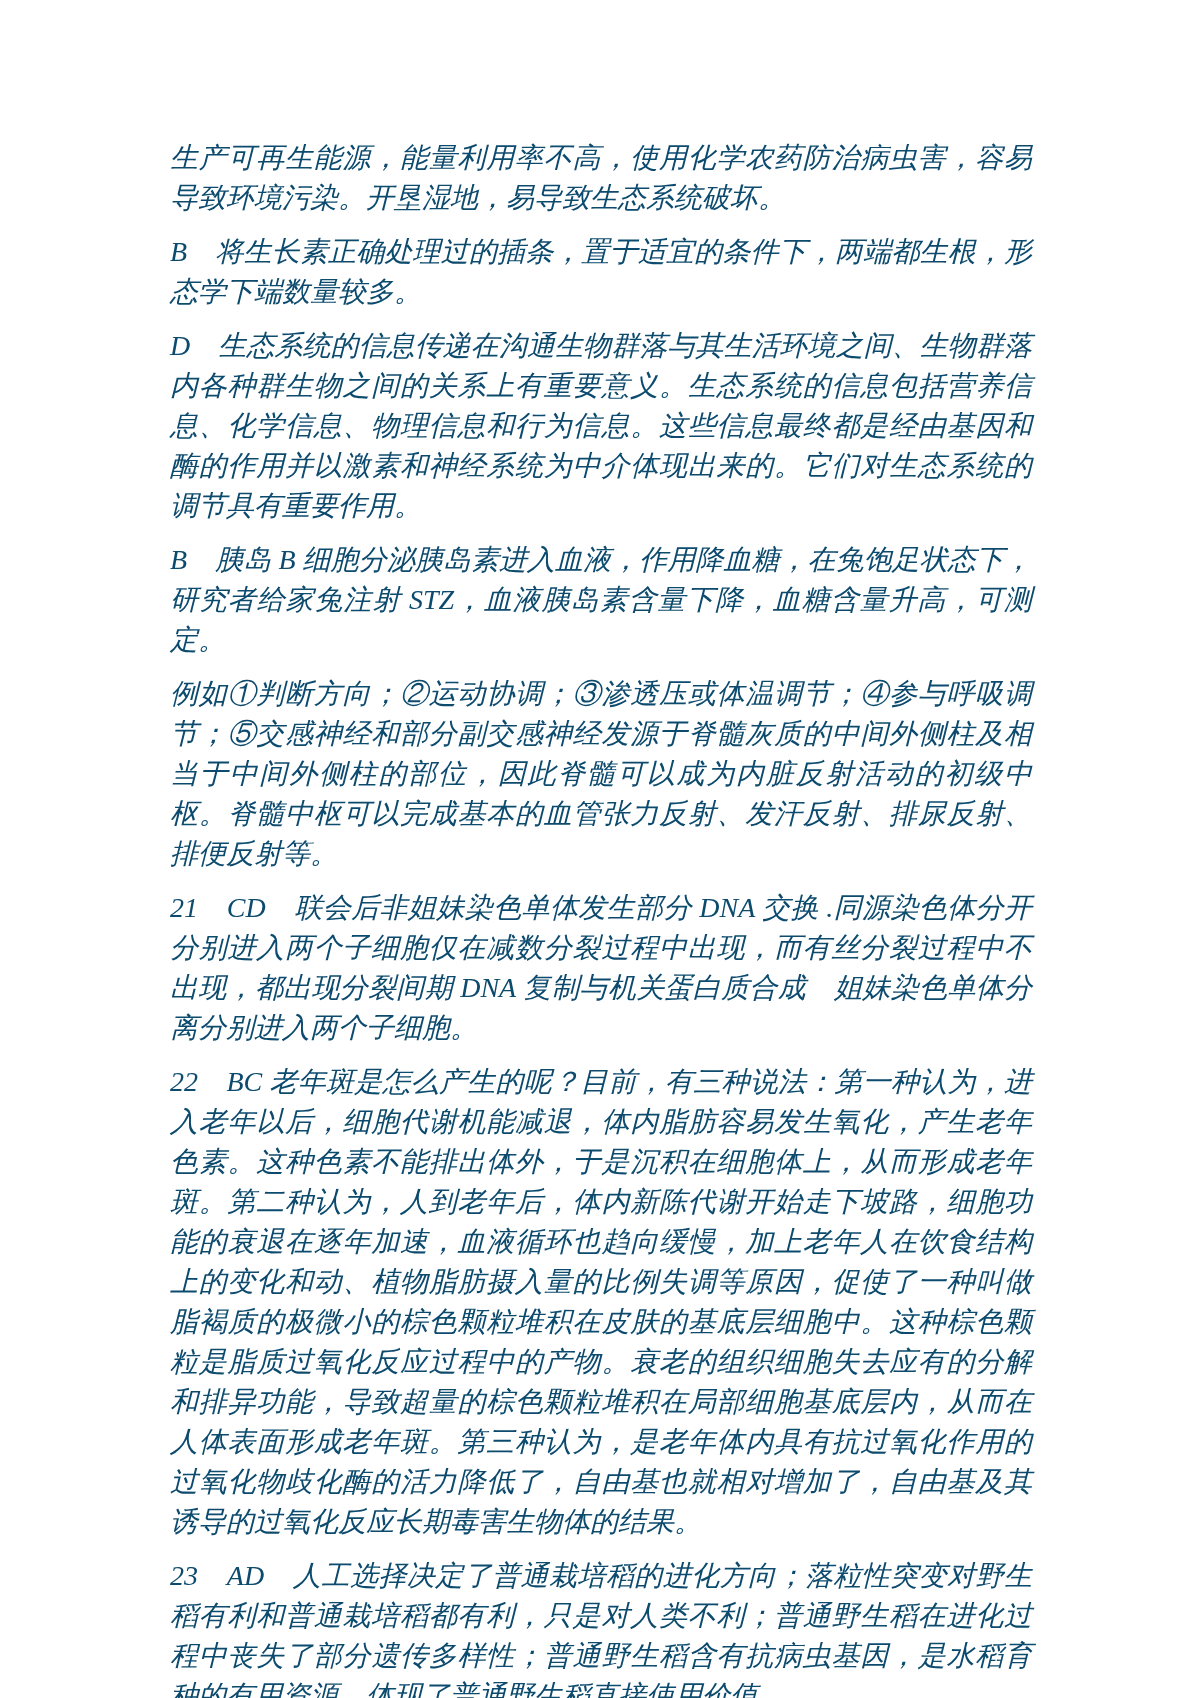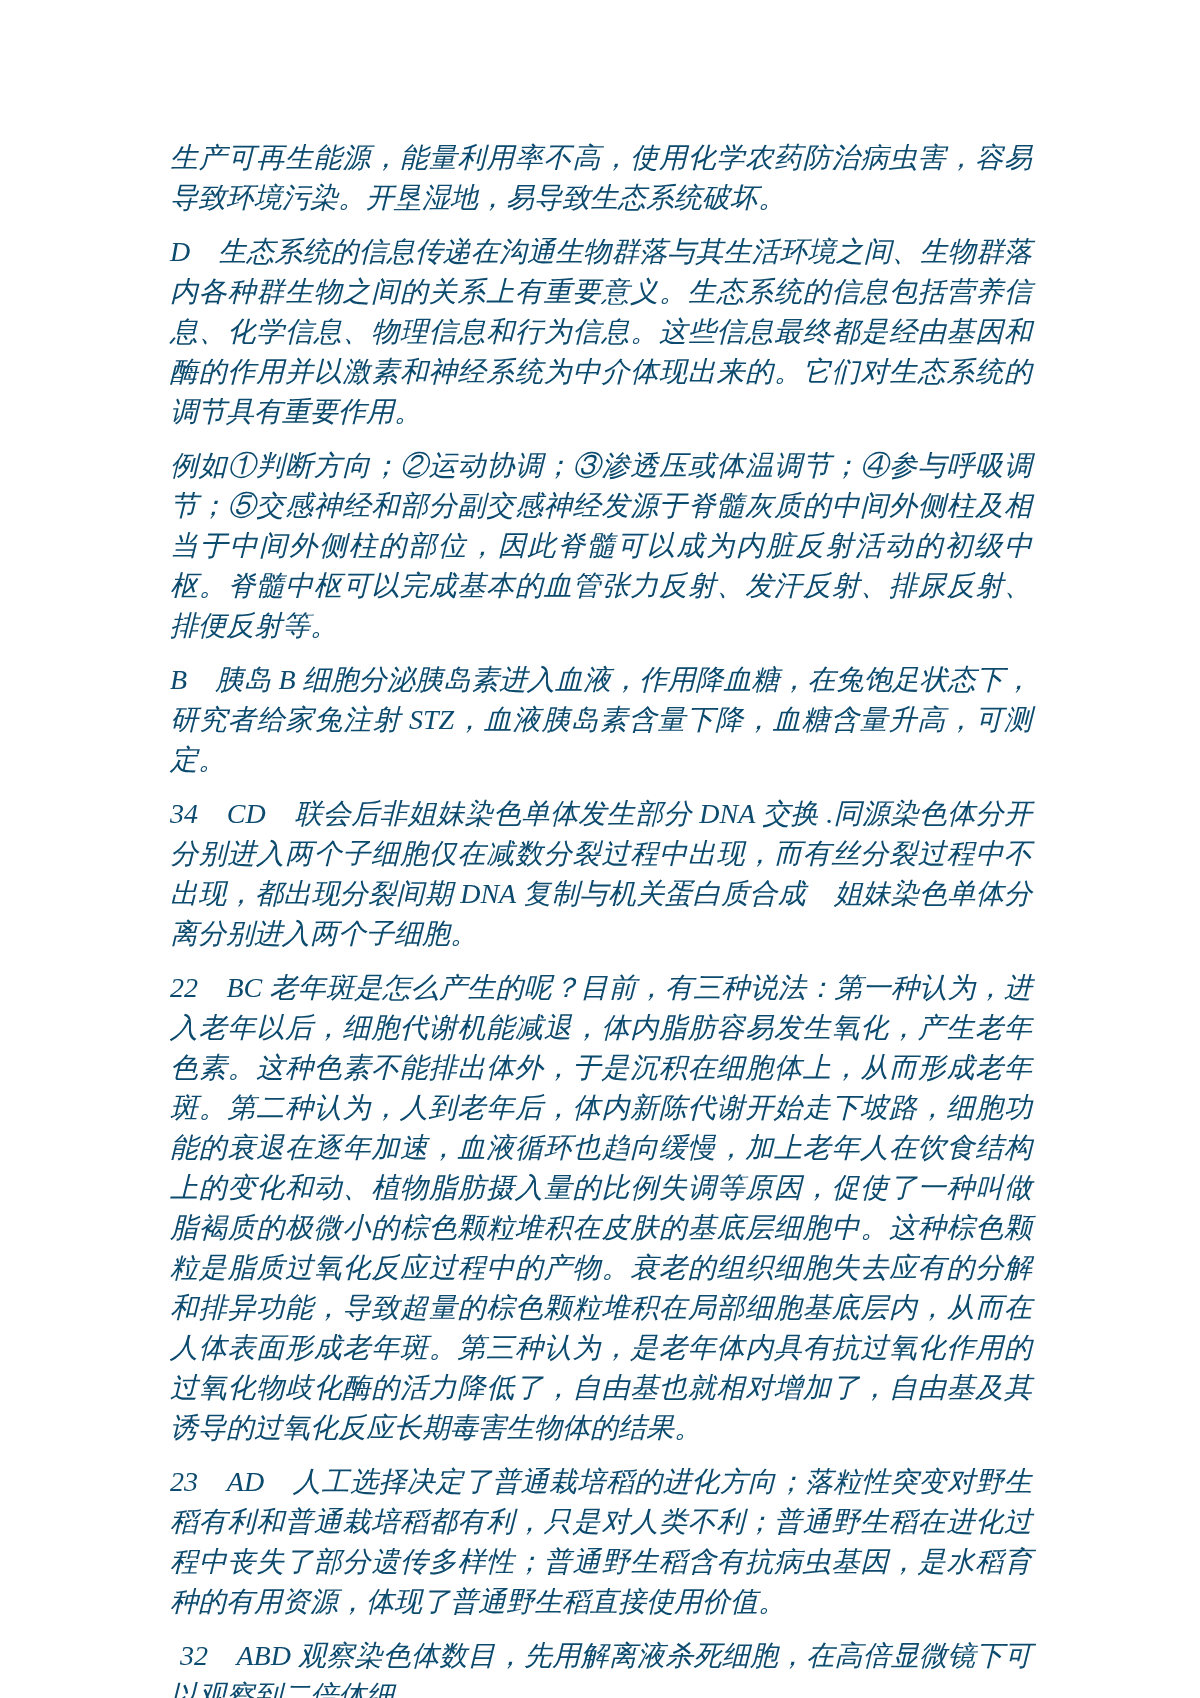--- a/index.html
+++ b/index.html
@@ -32,21 +32,22 @@
   .doc-body p.indent-sm {
     text-indent: 10px;
   }
 </style>
 </head>
 <body>
 
 <div class="page">
   <div class="doc-body">
     <p>生产可再生能源，能量利用率不高，使用化学农药防治病虫害，容易导致环境污染。开垦湿地，易导致生态系统破坏。</p>
+    <p>B　将生长素正确处理过的插条，置于适宜的条件下，两端都生根，形态学下端数量较多。</p>
     <p>D　生态系统的信息传递在沟通生物群落与其生活环境之间、生物群落内各种群生物之间的关系上有重要意义。生态系统的信息包括营养信息、化学信息、物理信息和行为信息。这些信息最终都是经由基因和酶的作用并以激素和神经系统为中介体现出来的。它们对生态系统的调节具有重要作用。</p>
+    <p>B　胰岛 B 细胞分泌胰岛素进入血液，作用降血糖，在兔饱足状态下，研究者给家兔注射 STZ，血液胰岛素含量下降，血糖含量升高，可测定。</p>
     <p>例如①判断方向；②运动协调；③渗透压或体温调节；④参与呼吸调节；⑤交感神经和部分副交感神经发源于脊髓灰质的中间外侧柱及相当于中间外侧柱的部位，因此脊髓可以成为内脏反射活动的初级中枢。脊髓中枢可以完成基本的血管张力反射、发汗反射、排尿反射、排便反射等。</p>
-    <p>B　胰岛 B 细胞分泌胰岛素进入血液，作用降血糖，在兔饱足状态下，研究者给家兔注射 STZ，血液胰岛素含量下降，血糖含量升高，可测定。</p>
-    <p>34　CD　联会后非姐妹染色单体发生部分 DNA 交换 .同源染色体分开分别进入两个子细胞仅在减数分裂过程中出现，而有丝分裂过程中不出现，都出现分裂间期 DNA 复制与机关蛋白质合成　姐妹染色单体分离分别进入两个子细胞。</p>
+    <p>21　CD　联会后非姐妹染色单体发生部分 DNA 交换 .同源染色体分开分别进入两个子细胞仅在减数分裂过程中出现，而有丝分裂过程中不出现，都出现分裂间期 DNA 复制与机关蛋白质合成　姐妹染色单体分离分别进入两个子细胞。</p>
     <p>22　BC 老年斑是怎么产生的呢？目前，有三种说法：第一种认为，进入老年以后，细胞代谢机能减退，体内脂肪容易发生氧化，产生老年色素。这种色素不能排出体外，于是沉积在细胞体上，从而形成老年斑。第二种认为，人到老年后，体内新陈代谢开始走下坡路，细胞功能的衰退在逐年加速，血液循环也趋向缓慢，加上老年人在饮食结构上的变化和动、植物脂肪摄入量的比例失调等原因，促使了一种叫做脂褐质的极微小的棕色颗粒堆积在皮肤的基底层细胞中。这种棕色颗粒是脂质过氧化反应过程中的产物。衰老的组织细胞失去应有的分解和排异功能，导致超量的棕色颗粒堆积在局部细胞基底层内，从而在人体表面形成老年斑。第三种认为，是老年体内具有抗过氧化作用的过氧化物歧化酶的活力降低了，自由基也就相对增加了，自由基及其诱导的过氧化反应长期毒害生物体的结果。</p>
     <p>23　AD　人工选择决定了普通栽培稻的进化方向；落粒性突变对野生稻有利和普通栽培稻都有利，只是对人类不利；普通野生稻在进化过程中丧失了部分遗传多样性；普通野生稻含有抗病虫基因，是水稻育种的有用资源，体现了普通野生稻直接使用价值。</p>
     <p class="indent-sm">32　ABD 观察染色体数目，先用解离液杀死细胞，在高倍显微镜下可以观察到二倍体细</p>
   </div>
 </div>
 
 </body></html>

